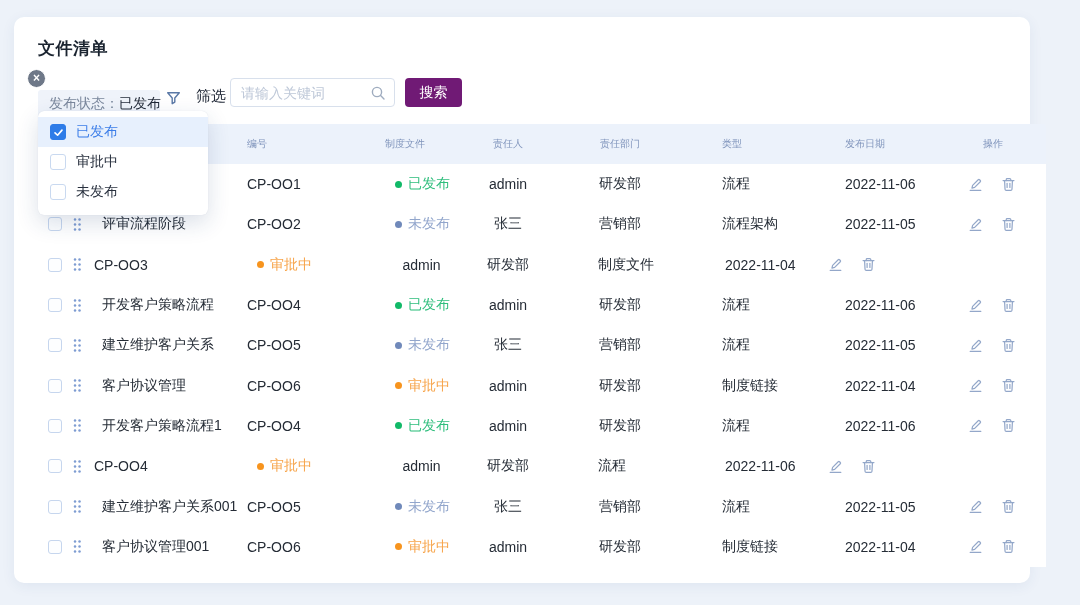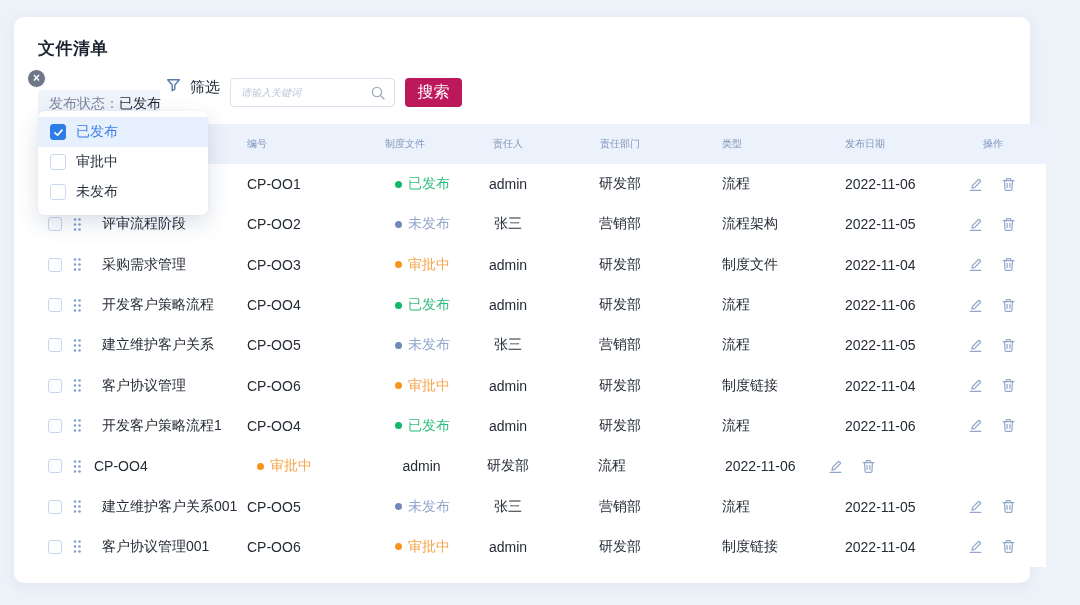--- a/index.html
+++ b/index.html
@@ -30,39 +30,38 @@
   .filter-tag .tag-label { color:#7A879C; }
   .filter-tag .tag-value { color:#1F2735; }
   .tag-close {
     position:absolute; left:13px; top:52px; width:19px; height:19px;
     background:#6E7888; border:1.5px solid #fff; border-radius:50%;
     color:#fff; font-size:12px; line-height:16px; text-align:center;
     cursor:pointer; z-index:7; font-weight:700;
   }
   .filter-btn {
     position:absolute; left:152px; top:0; height:28px;
-    display:flex; align-items:flex-start; gap:9px; cursor:pointer;
+    display:flex; align-items:flex-end; gap:15px; cursor:pointer;
     font-size:15px; color:#222A38;
   }
   .search-box {
     position:absolute; left:216px; top:0; width:165px; height:29px;
     border:1px solid #D8E0EC; border-radius:4px; background:#fff;
   }
   .search-box input {
     width:100%; height:100%; border:none; outline:none; background:transparent;
-    padding:0 30px 0 10px; font-size:10px; color:#333;
+    padding:0 30px 0 10px; font-size:14px; color:#333;
     font-family:inherit;
-    font-style:italic;
   }
   .search-box input::placeholder { color:#BEC8D8; }
   .search-box .mag { position:absolute; right:8px; top:6px; }
   .search-btn {
     position:absolute; left:391px; top:0; width:57px; height:29px;
-    background:#be185d; border:none; border-radius:4px; color:#fff;
-    font-size:16px; cursor:pointer; font-family:inherit;
+    background:#701a75; border:none; border-radius:4px; color:#fff;
+    font-size:14px; cursor:pointer; font-family:inherit;
   }
   
   .dropdown {
     position:absolute; left:24px; top:94px; width:170px;
     background:#fff; border-radius:6px; z-index:6;
     box-shadow:0 8px 22px rgba(30,60,110,.16), 0 0 1px rgba(30,60,110,.15);
     padding:6px 0 8px 0;
   }
   .dd-option {
     height:30px; display:flex; align-items:center; gap:10px;
@@ -246,21 +245,20 @@
     <div class="td c-drag">
       <svg width="10" height="15" viewBox="0 0 10 15">
         <circle cx="3" cy="2.5" r="1.25" fill="#7E9CD2"></circle>
             <circle cx="7.5" cy="2.5" r="1.25" fill="#7E9CD2"></circle>
         <circle cx="3" cy="7.5" r="1.25" fill="#7E9CD2"></circle>
             <circle cx="7.5" cy="7.5" r="1.25" fill="#7E9CD2"></circle>
         <circle cx="3" cy="12.5" r="1.25" fill="#7E9CD2"></circle>
             <circle cx="7.5" cy="12.5" r="1.25" fill="#7E9CD2"></circle>
       </svg>
     </div>
-    <div class="td c-name">采购需求管理</div>
     <div class="td c-code">CP-OO3</div>
     <div class="td c-status st-approving">
       <span class="dot"></span>
       <span>审批中</span>
     </div>
     <div class="td c-owner">admin</div>
     <div class="td c-dept">研发部</div>
     <div class="td c-type">制度文件</div>
     <div class="td c-date">2022-11-04</div>
     <div class="td c-ops">

